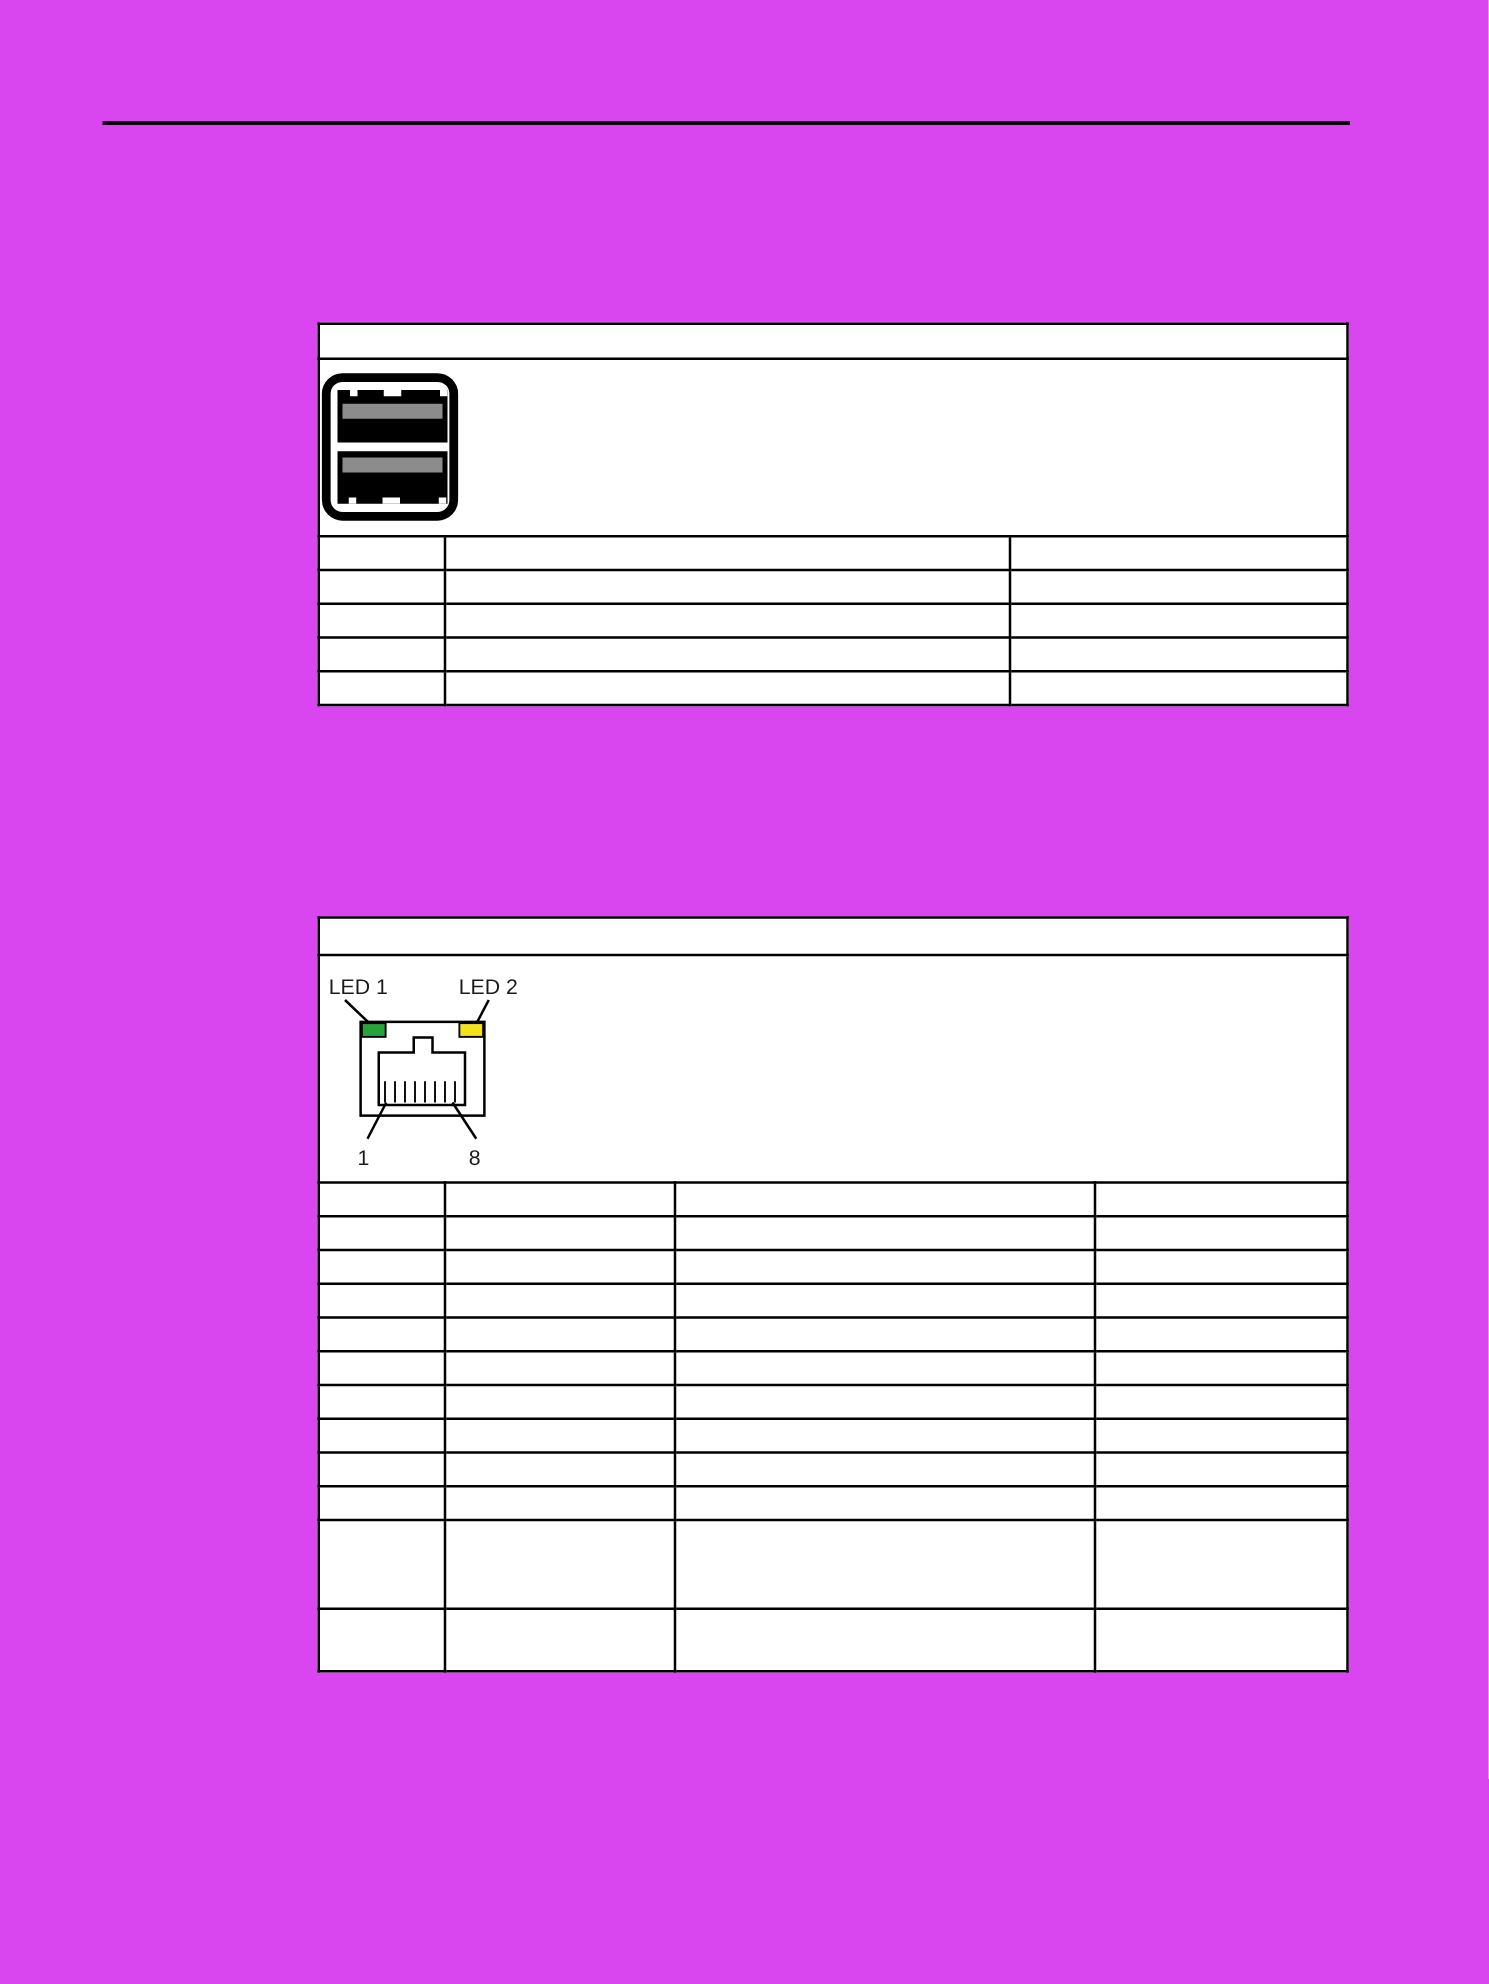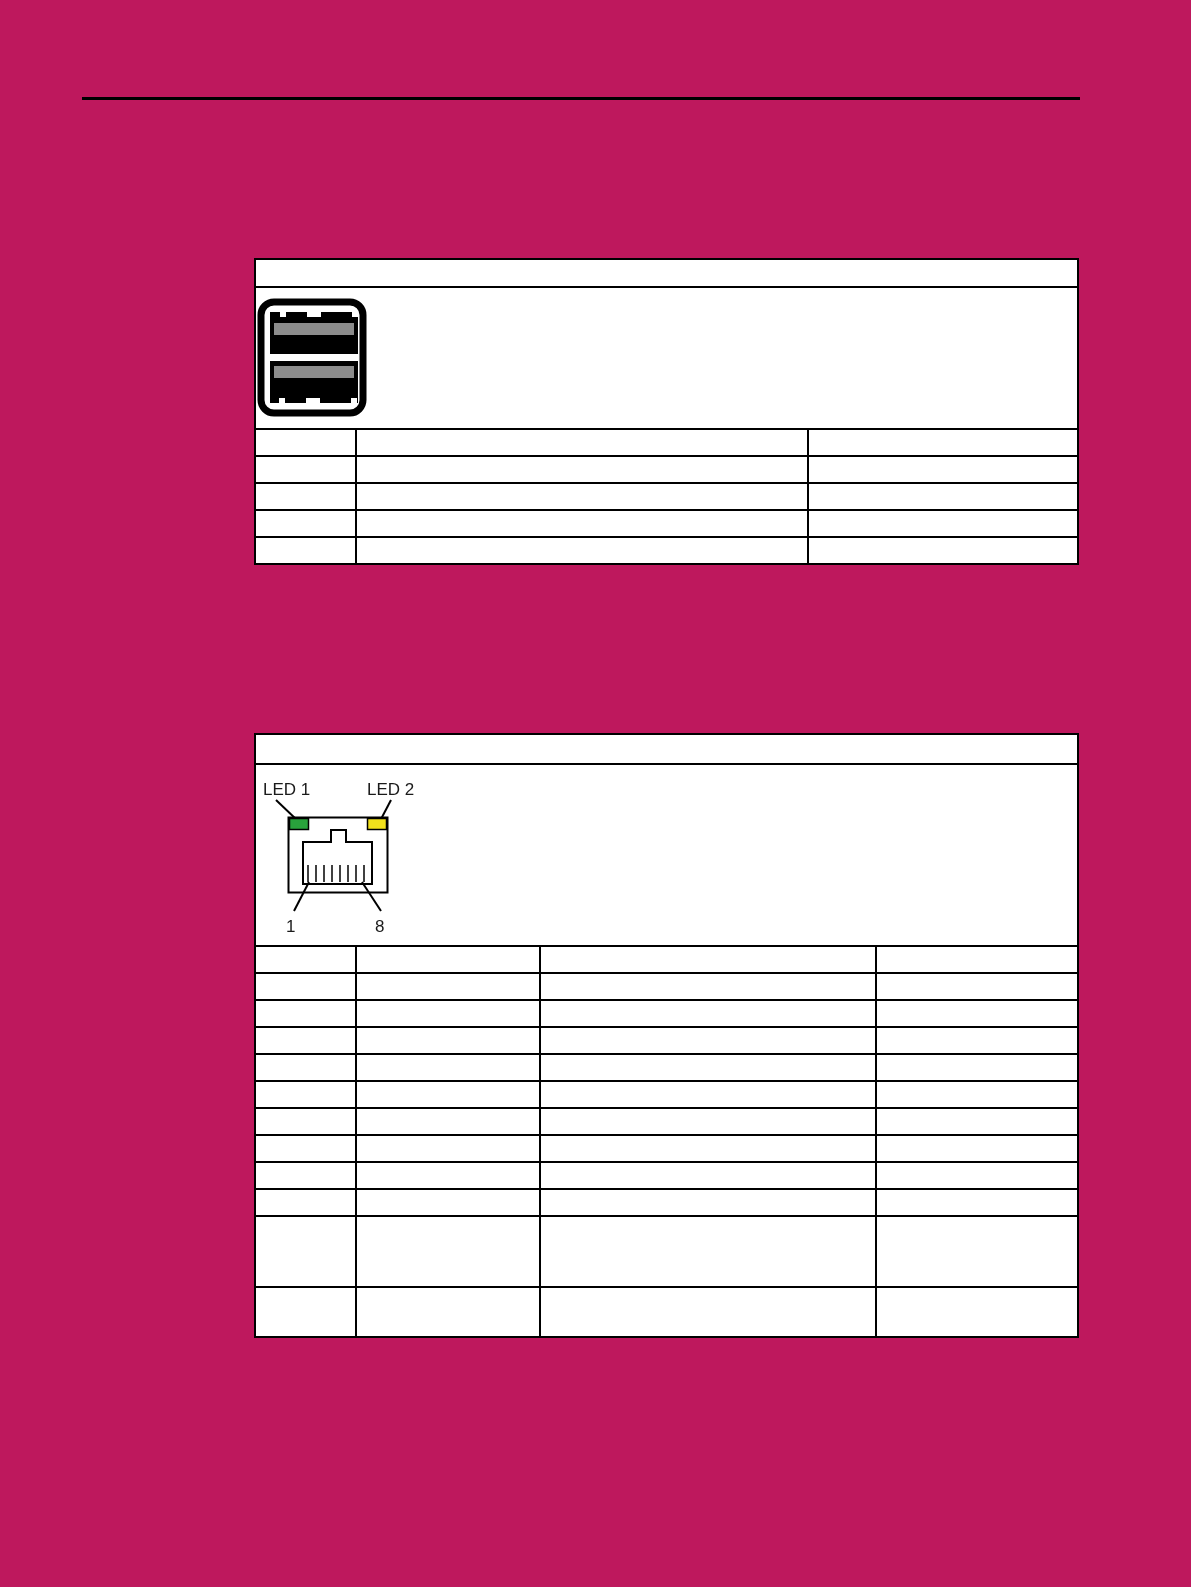--- a/index.html
+++ b/index.html
@@ -1,19 +1,19 @@
 <!DOCTYPE html>
 <html><head>
 <meta charset="utf-8">
 <style>
   html,body{margin:0;padding:0;background:#ffffff;}
   #page{
     position:relative;
     width:1191px;height:1587px;
-    background:#be185d;
+    background:#d946ef;
     font-family:"Liberation Sans", sans-serif;
     overflow:hidden;
   }
   .header-rule{
     position:absolute;left:82px;top:97px;width:998px;height:3px;background:#000;
   }
   table.spec{
     position:absolute;
     border-collapse:collapse;
     table-layout:fixed;

